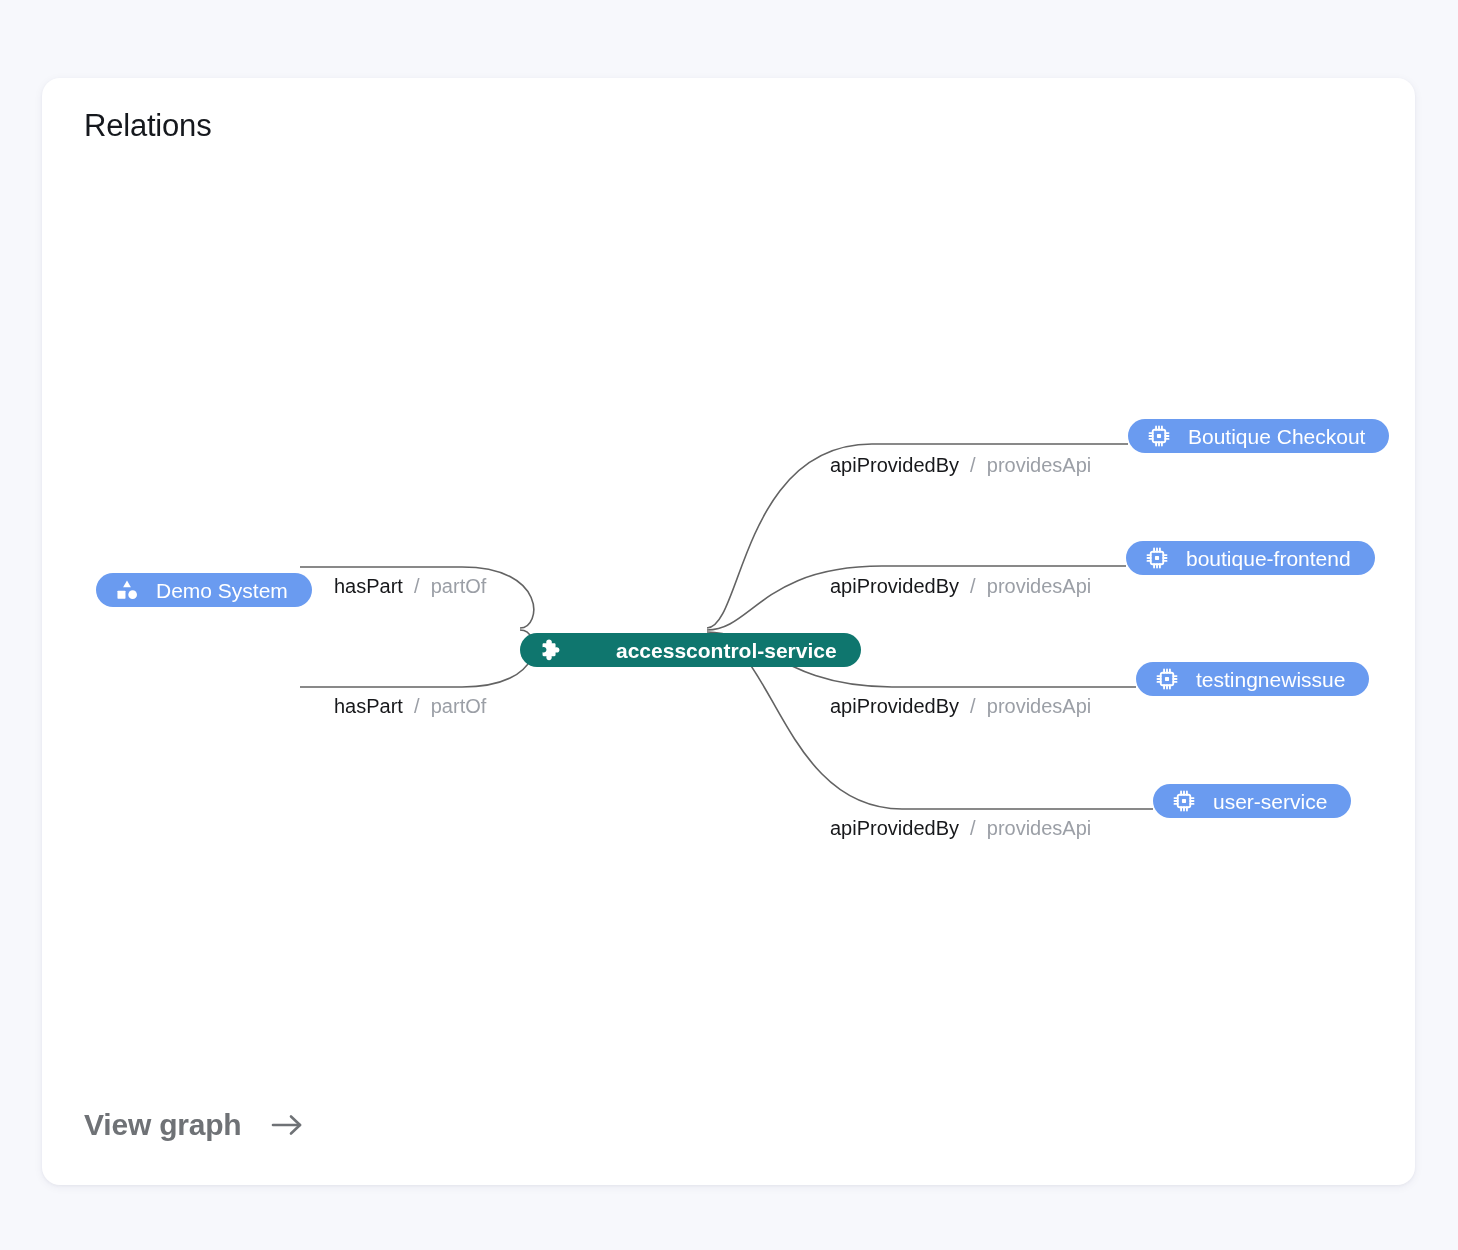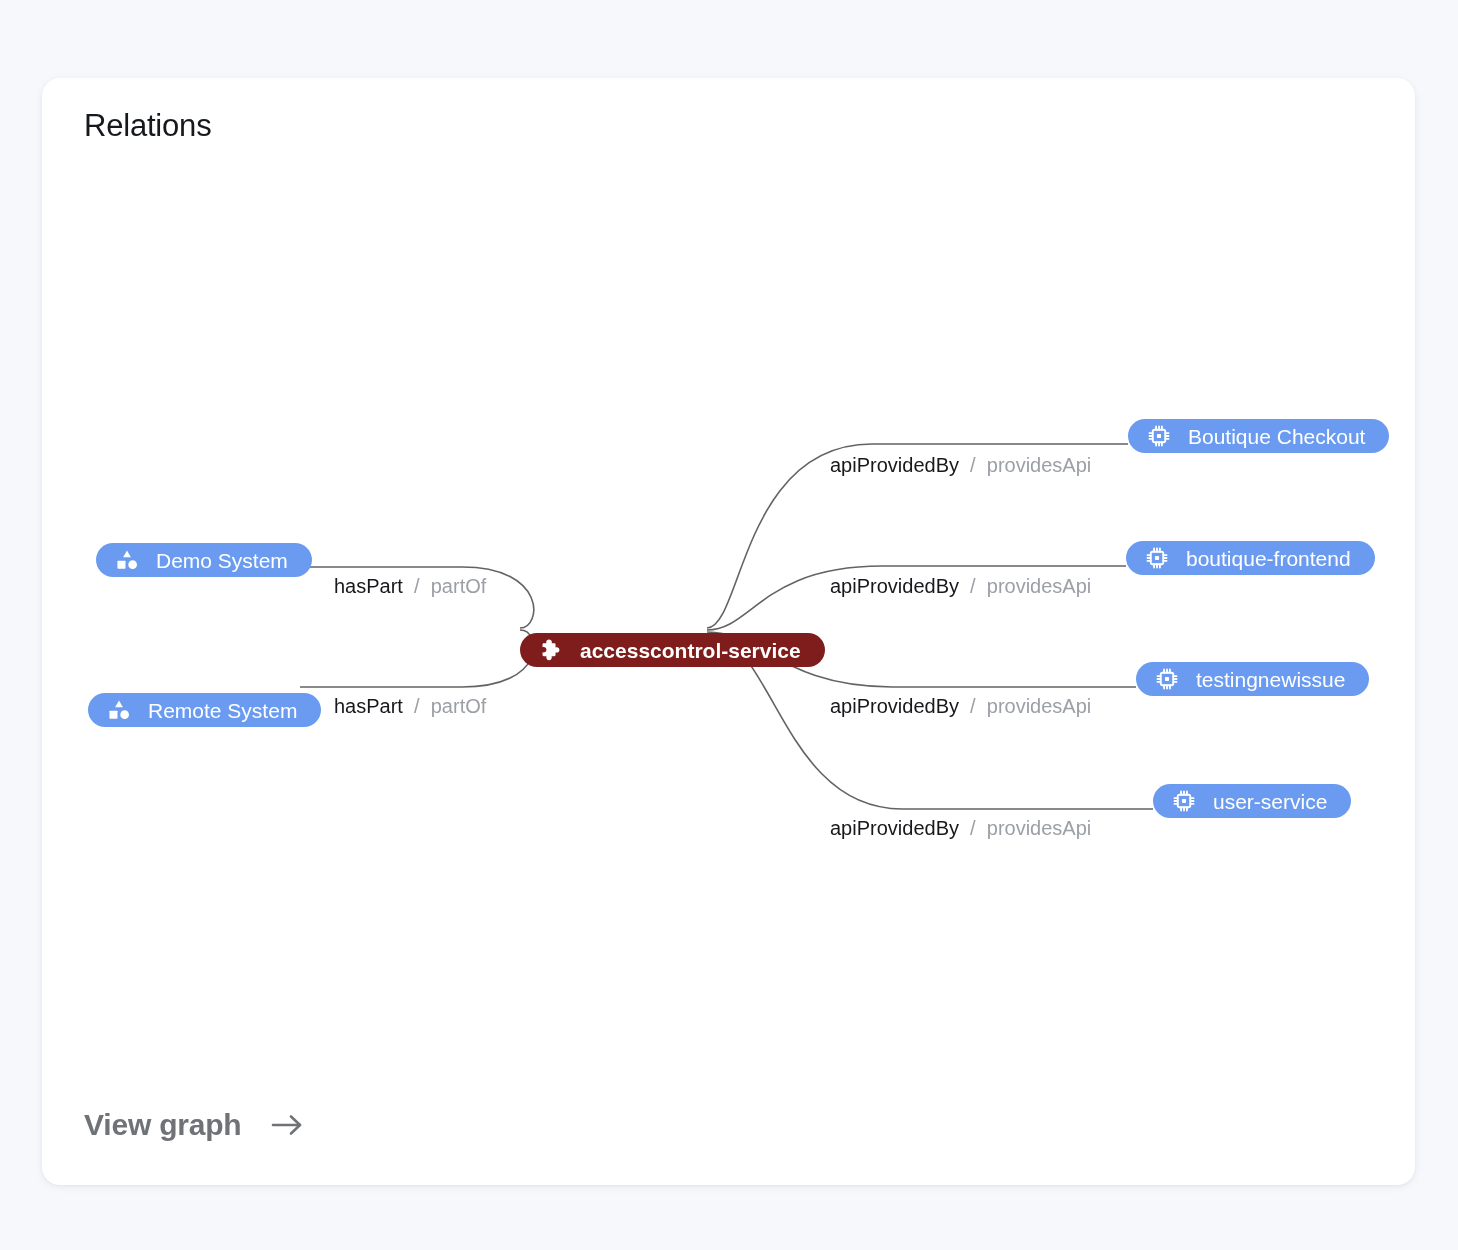--- a/index.html
+++ b/index.html
@@ -86,22 +86,23 @@
     margin-right: 16px;
   }
   .node .node-icon svg { display: block; }
   .node-label { line-height: 1; }
 
   .node.kind-system,
   .node.kind-component {
     background: #6a9bf0;
   }
   .node.kind-service-center {
-    background: #7f1d1d;
+    background: #0f766e;
     font-weight: bold;
+    gap: 36px;
   }
 
   
   .edge-label {
     position: absolute;
     font-size: 20px;
     white-space: nowrap;
     line-height: 1;
     pointer-events: none;
   }
@@ -149,41 +150,31 @@
 
       <path class="edge-path" d="M 665,550 C 700,550 700,366 830,366 L 1086,366"></path>
 
       <path class="edge-path" d="M 665,552 C 710,552 720,488 840,488 L 1084,488"></path>
 
       <path class="edge-path" d="M 665,554 C 720,554 740,609 850,609 L 1094,609"></path>
 
       <path class="edge-path" d="M 665,556 C 730,556 740,731 860,731 L 1111,731"></path>
     </svg>
 
-    <div class="node kind-system" style="left:54px; top:465px;">
+    <div class="node kind-system" style="left:54px; top:495px;">
       <span class="node-icon">
         <svg width="26" height="26" viewBox="0 0 24 24" fill="#ffffff" aria-hidden="true">
           <path d="M12 3.2 L15.6 9.4 H8.4 Z"></path>
           <rect x="3.2" y="12.6" width="7.4" height="7.4" rx="0.6"></rect>
           <circle cx="17.2" cy="16.3" r="4"></circle>
         </svg>
       </span>
       <span class="node-label">Demo System</span>
     </div>
 
-    <div class="node kind-system" style="left:46px; top:615px;">
-      <span class="node-icon">
-        <svg width="26" height="26" viewBox="0 0 24 24" fill="#ffffff" aria-hidden="true">
-          <path d="M12 3.2 L15.6 9.4 H8.4 Z"></path>
-          <rect x="3.2" y="12.6" width="7.4" height="7.4" rx="0.6"></rect>
-          <circle cx="17.2" cy="16.3" r="4"></circle>
-        </svg>
-      </span>
-      <span class="node-label">Remote System</span>
-    </div>
 
     <div class="node kind-service-center" style="left:478px; top:555px;">
       <span class="node-icon">
         <svg width="26" height="26" viewBox="0 0 24 24" fill="#ffffff" aria-hidden="true">
           <path d="M10.2 2.4c-1.5 0-2.6 1.1-2.6 2.4 0 .4.1.7.2 1H5.3c-.6 0-1.1.5-1.1 1.1v2.6c.3-.1.7-.2 1.1-.2 1.4 0 2.5 1.1 2.5 2.5S6.7 14.3 5.3 14.3c-.4 0-.8-.1-1.1-.2v2.6c0 .6.5 1.1 1.1 1.1h2.6c-.1.3-.2.7-.2 1.1 0 1.4 1.1 2.5 2.5 2.5s2.5-1.1 2.5-2.5c0-.4-.1-.8-.2-1.1h2.6c.6 0 1.1-.5 1.1-1.1v-2.5c.3.1.7.2 1.1.2 1.4 0 2.5-1.1 2.5-2.5s-1.1-2.5-2.5-2.5c-.4 0-.8.1-1.1.2V6.9c0-.6-.5-1.1-1.1-1.1h-2.5c.1-.3.2-.6.2-1 0-1.3-1.2-2.4-2.6-2.4z"></path>
         </svg>
       </span>
       <span class="node-label">accesscontrol-service</span>
     </div>
 

